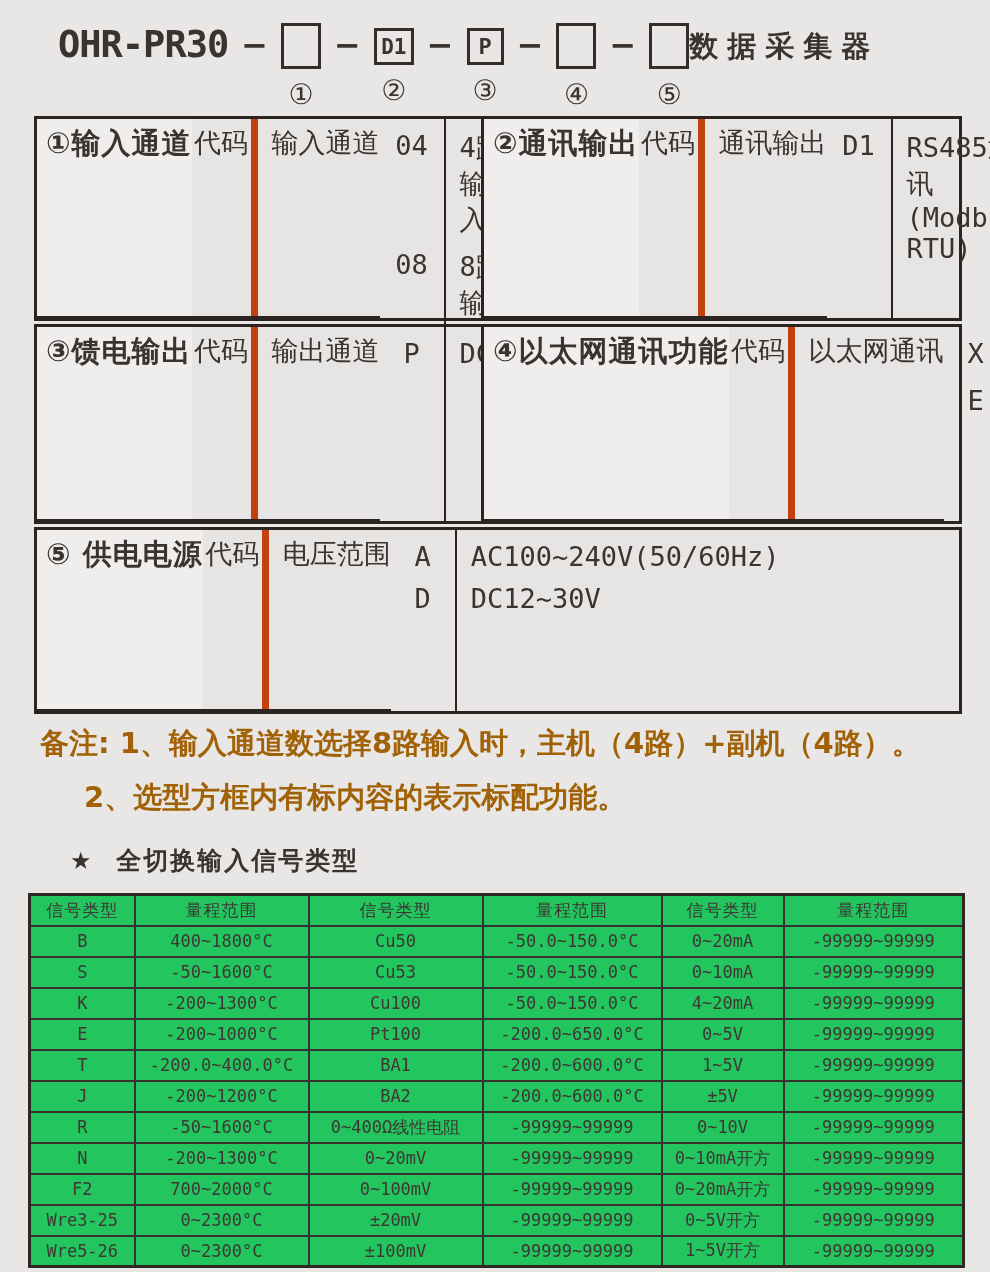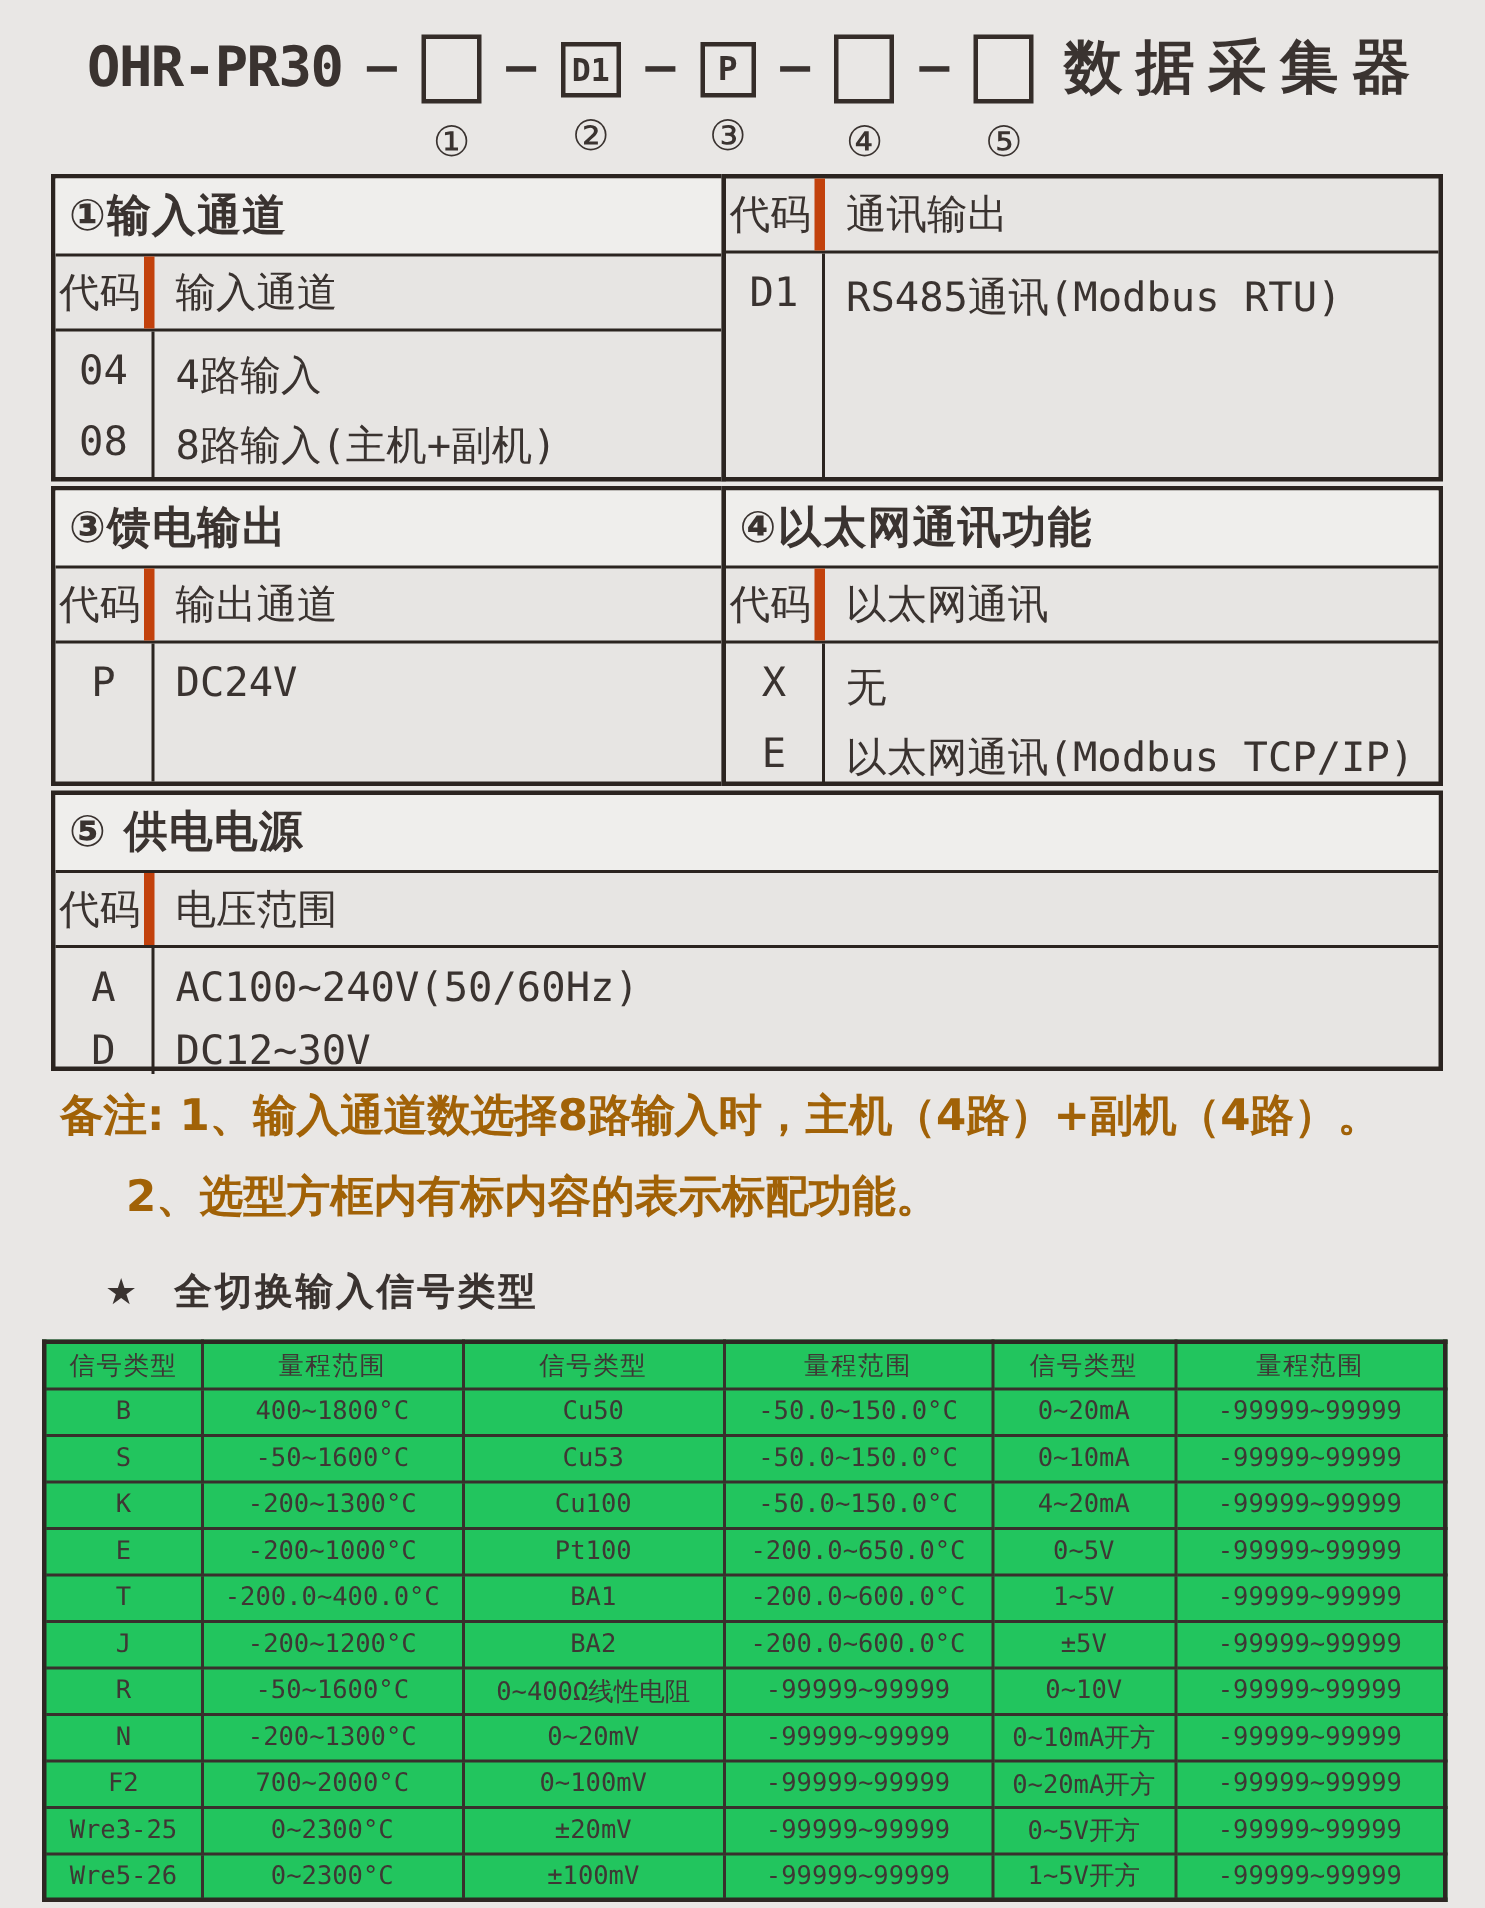--- a/index.html
+++ b/index.html
@@ -22,29 +22,29 @@
   .box-wrap { display: flex; flex-direction: column; align-items: center; }
   .sel-box {
     border: 3px solid #352d29; background: transparent;
     display: flex; align-items: center; justify-content: center;
     font-family: "DejaVu Sans Mono", "DejaVu Sans", monospace; font-weight: bold;
   }
   .box-large { width: 40px; height: 46px; margin-top: 7px; }
   .box-small { width: 40px; height: 37px; margin-top: 12px; font-size: 21px; }
   .box-p     { width: 37px; height: 37px; margin-top: 12px; font-size: 22px; }
   .circ-num { margin-top: 9px; font-size: 28px; color: #3a3330; }
-  .model-suffix { font-size: 39px; font-weight: bold; letter-spacing: 9px; line-height: 60px; margin-left: 20px; }
+  .model-suffix { font-size: 29px; font-weight: bold; letter-spacing: 9px; line-height: 60px; }
 
   
   .sel-grid { margin-top: 4px; margin-left: 2px; width: 928px; }
   .band { display: flex; }
   .band + .band { margin-top: 3px; }
   .sel-table {
     border: 3px solid #2b2420; background: #e7e5e3;
-    display: flex; flex-direction: column;
+    display: flex; flex-direction: row;
   }
   .w-left  { width: 450px; }
   .w-right { width: 481px; margin-left: -3px; }
   .w-full  { width: 928px; }
   .h-band1 { height: 205px; }
   .h-band2 { height: 200px; }
   .h-band3 { height: 187px; }
   .sel-title {
     background: #efeeec; border-bottom: 2px solid #2b2420;
     font-size: 29px; font-weight: bold; letter-spacing: 1px;
@@ -137,20 +137,21 @@
             <div class="code-cell">04</div>
             <div class="desc-cell">4路输入</div>
           </div>
           <div class="sel-row">
             <div class="code-cell">08</div>
             <div class="desc-cell">8路输入(主机+副机)</div>
           </div>
         </div>
       </section>
       <section class="sel-table w-right h-band1">
+        <div class="sel-title">②通讯输出</div>
         <div class="sel-head">
           <div class="code-hd">代码</div>
           <div class="desc-hd">通讯输出</div>
         </div>
         <div class="sel-body">
           <div class="sel-row">
             <div class="code-cell">D1</div>
             <div class="desc-cell">RS485通讯(Modbus RTU)</div>
           </div>
         </div>

